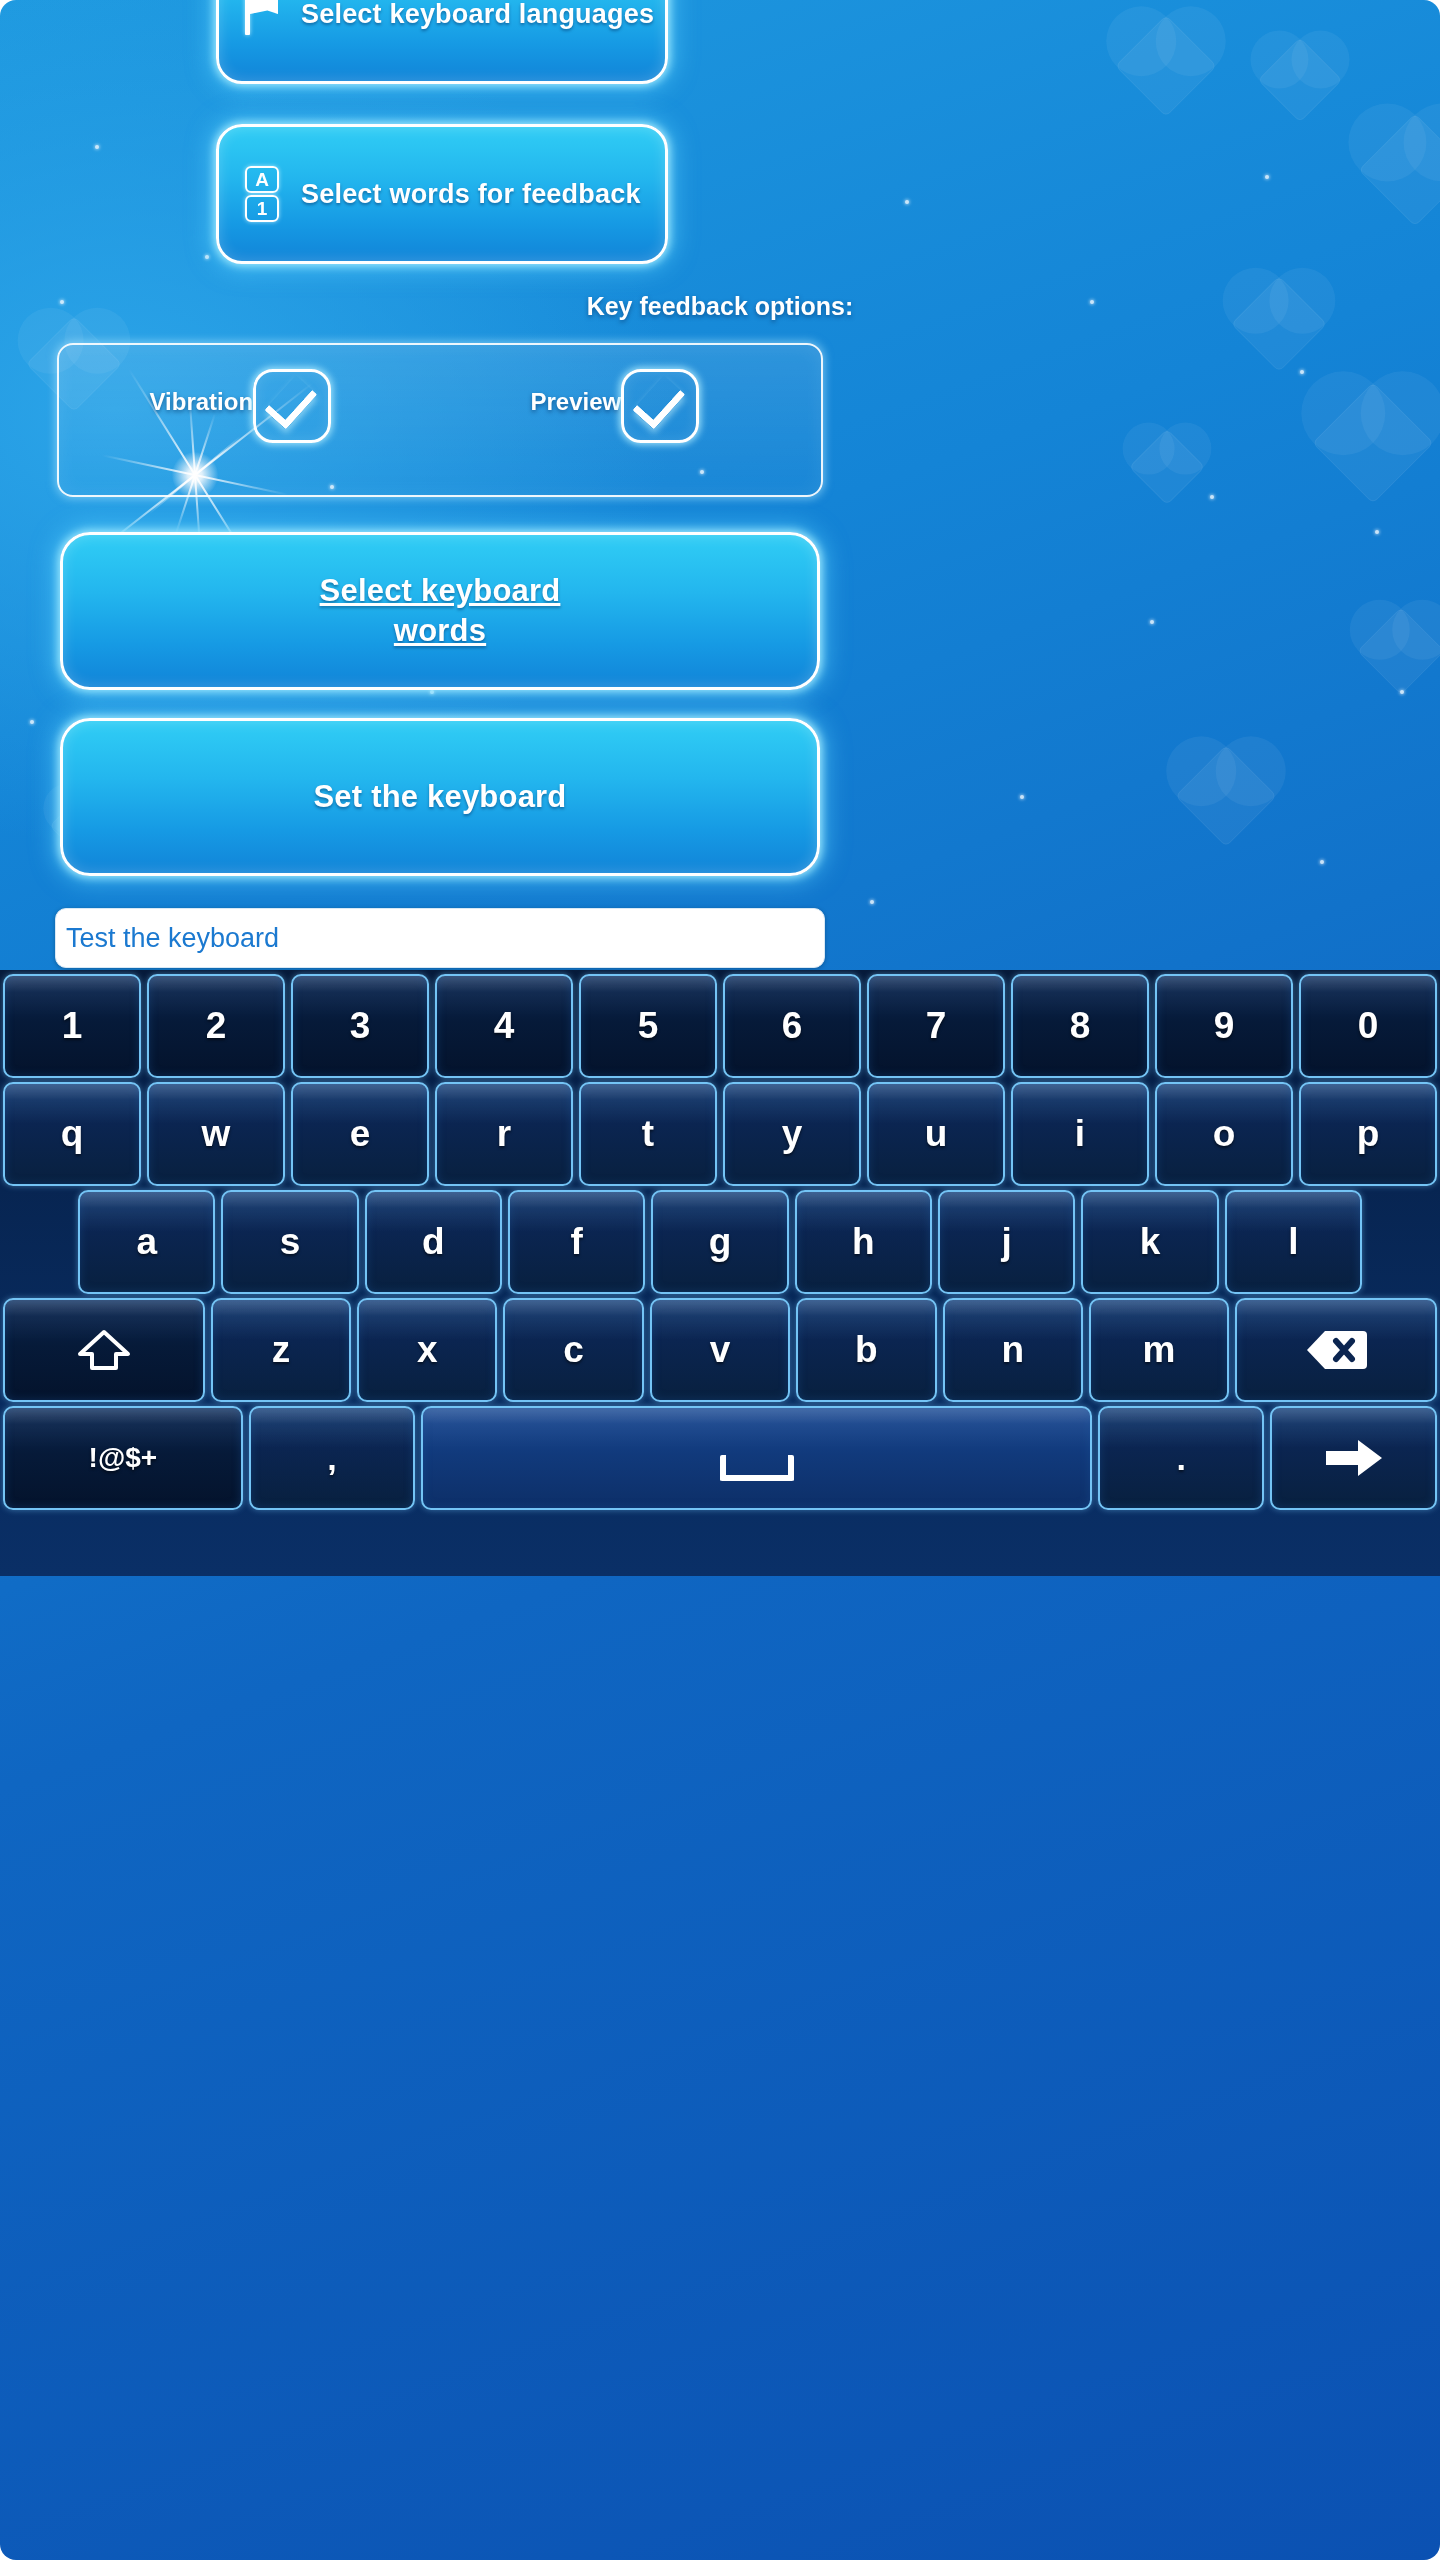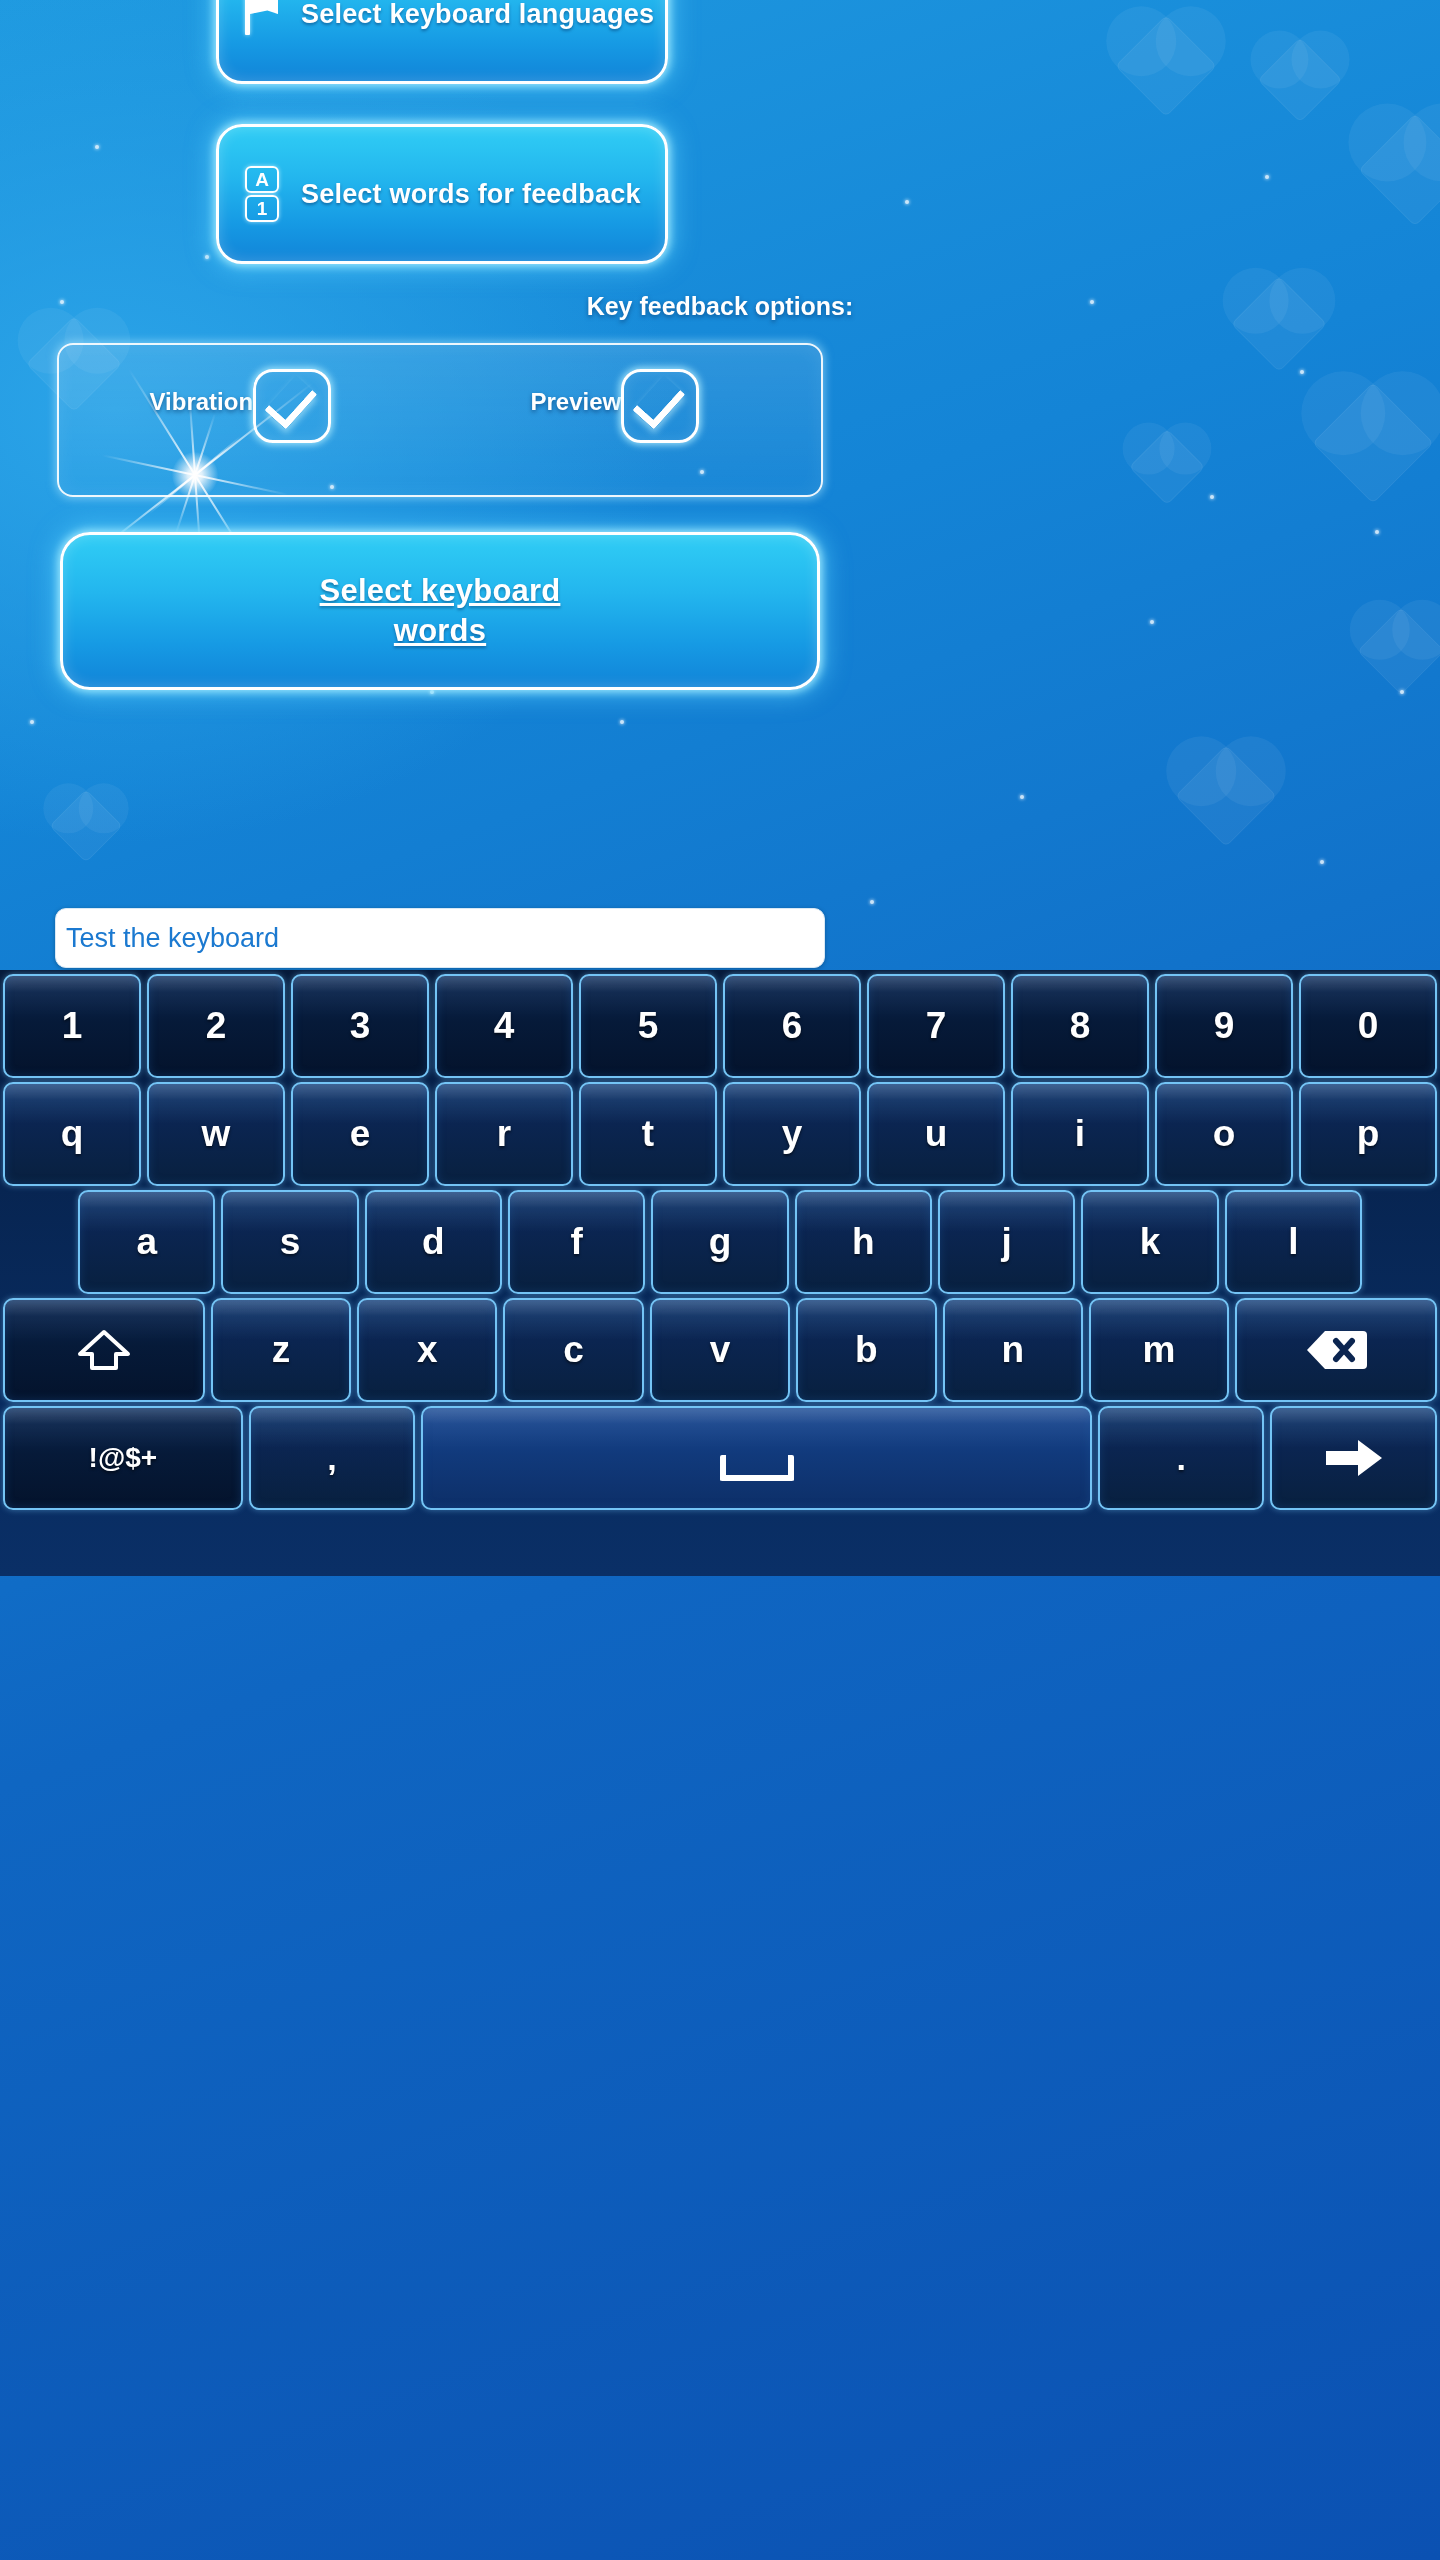--- a/index.html
+++ b/index.html
@@ -9,20 +9,21 @@
     font-family: "Liberation Sans", sans-serif;
   }
 
   #screen {
     position: relative;
     width: 1440px; height: 2560px;
     overflow: hidden;
     background:
       radial-gradient(ellipse 900px 700px at 8% 16%, #2ba4e8 0%, rgba(43,164,232,0) 62%),
       linear-gradient(160deg, #1f9ae0 0%, #1484d6 26%, #0f66c2 58%, #0b51b2 100%);
+    border-radius: 16px;
   }
 
   
   .bgdeco { position: absolute; inset: 0; pointer-events: none; }
   .heart {
     position: absolute;
     background: rgba(255,255,255,0.055);
     border: 1px solid rgba(255,255,255,0.05);
     transform: rotate(-45deg);
     border-radius: 6px;
@@ -312,20 +313,23 @@
     </div>
   </div>
 
   <div class="neon-btn" id="btn-theme">
     <span class="label">
       <span>Select keyboard</span><br>
       <span>words</span>
     </span>
   </div>
 
+  <div class="neon-btn" id="btn-set">
+    <span class="label">Set the keyboard</span>
+  </div>
 
   <div id="test-input">
     <span class="ph">Test the keyboard</span>
   </div>
 
   <div id="keyboard">
 
     <div class="krow" id="krow-num">
       <div class="key dark">1</div>
       <div class="key dark">2</div>

